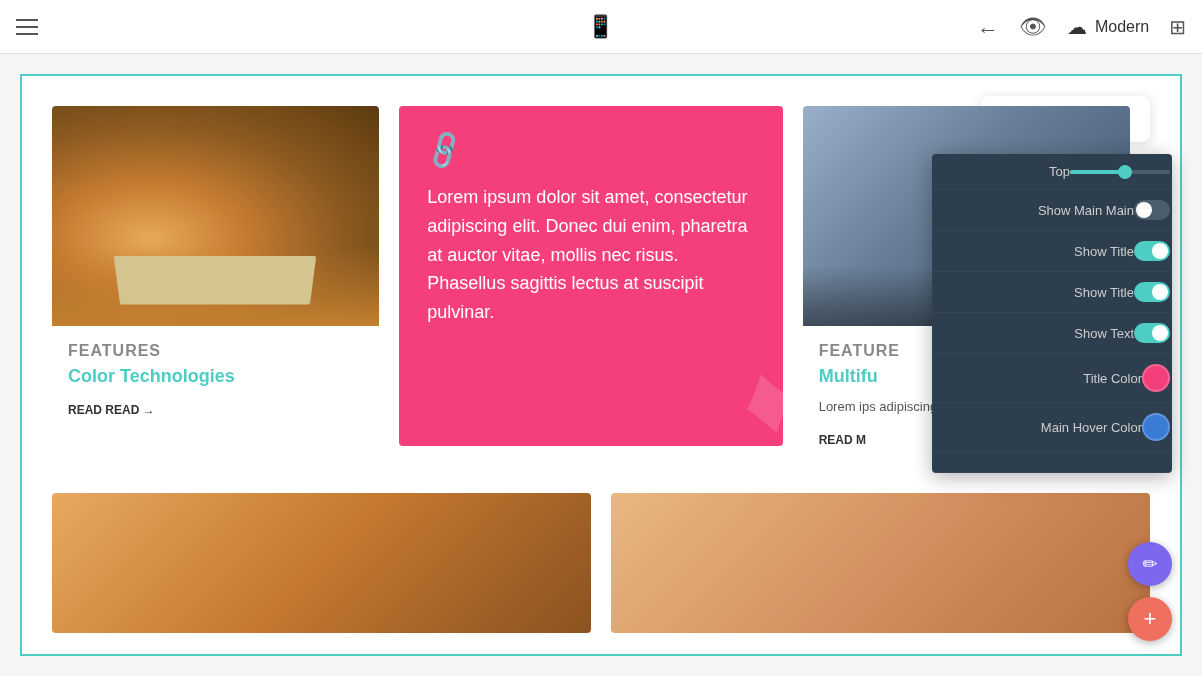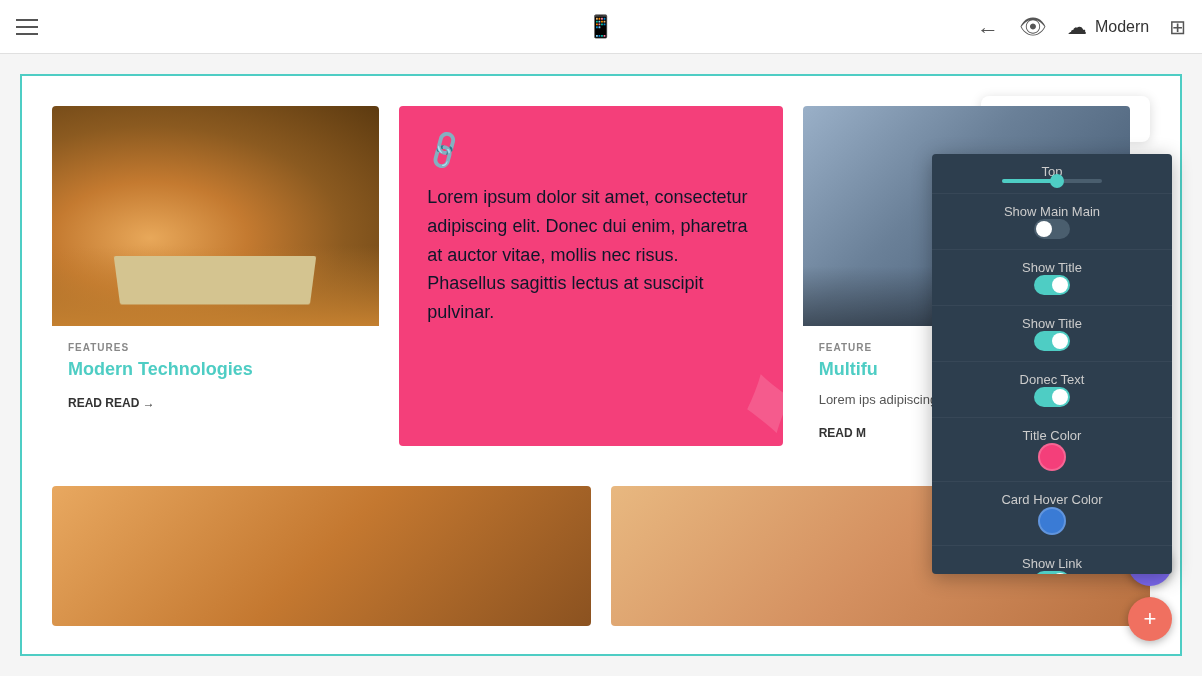--- a/index.html
+++ b/index.html
@@ -46,34 +46,34 @@
     .card {
       flex: 1; background: #fff; border-radius: 4px; overflow: hidden;
       margin-right: 20px;
     }
     .card-img-2 {
       width: 100%; height: 220px;
       background: linear-gradient(135deg, #d4a85a 0%, #9a7230 50%, #6b5025 100%);
       position: relative; overflow: hidden;
     }
     .card-body { padding: 16px; }
-    .card-category { font-size: 10px; font-weight: 700; color: #888; letter-spacing: 1px; text-transform: uppercase; }
+    .card-category { font-size: 16px; font-weight: 700; color: #888; letter-spacing: 1px; text-transform: uppercase; }
     .card-title { font-size: 18px; font-weight: 700; color: #4ecdc4; margin: 6px 0 10px; }
     .card-text { font-size: 13px; color: #555; line-height: 1.5; }
     .card-link { font-size: 12px; font-weight: 700; color: #333; margin-top: 16px; display: block; }
 
     
     .card-pink {
       flex: 1; background: #f43f7a; border-radius: 4px; padding: 28px;
       margin-right: 20px; position: relative; overflow: hidden; min-height: 340px;
     }
     .card-pink .link-icon {
       font-size: 28px; color: #fff; transform: rotate(-30deg); display: inline-block; margin-bottom: 16px;
     }
-    .card-pink-text { font-size: 18px; color: #0f172a; line-height: 1.6; font-weight: 400; }
+    .card-pink-text { font-size: 18px; color: #ffffff; line-height: 1.6; font-weight: 400; }
     .card-pink-watermark {
       position: absolute; bottom: -10px; right: -10px;
       font-size: 100px; color: rgba(255,255,255,0.15); transform: rotate(-15deg);
       pointer-events: none;
     }
 
     
     .card-3 { flex: 1; }
 
     
@@ -96,22 +96,22 @@
       border-radius: 4px; overflow: hidden;
       box-shadow: 0 4px 20px rgba(0,0,0,0.3);
       z-index: 100;
     }
     .panel-scroll { max-height: 420px; overflow-y: auto; overflow-x: hidden; }
     .panel-scroll::-webkit-scrollbar { width: 6px; }
     .panel-scroll::-webkit-scrollbar-track { background: #2d3e4e; }
     .panel-scroll::-webkit-scrollbar-thumb { background: #4a5e6e; border-radius: 3px; }
 
     .panel-row {
-      display: flex; align-items: center; justify-content: space-between;
-      padding: 10px 26px; border-bottom: 1px solid rgba(255,255,255,0.05); flex-direction: column;
+      display: flex; align-items: center; justify-content: flex-end;
+      padding: 10px 2px; border-bottom: 1px solid rgba(255,255,255,0.05);
     }
     .panel-row-label {
       color: #ccc; font-size: 13px; font-weight: 400;
     }
 
     
     .slider-track {
       width: 100px; height: 4px; background: #4a5e6e; border-radius: 2px; position: relative;
     }
     .slider-fill { height: 100%; background: #4ecdc4; border-radius: 2px; }
@@ -245,21 +245,21 @@
     <div class="cards-row">
 
       <div class="card">
         <div class="laptop-img">
           <div class="laptop-img-inner"></div>
           <div class="person-arms"></div>
           <div class="laptop-screen"></div>
         </div>
         <div class="card-body">
           <div class="card-category">FEATURES</div>
-          <div class="card-title">Modern Technologies</div>
+          <div class="card-title">Color Technologies</div>
           <a class="card-link">READ READ →</a>
         </div>
       </div>
 
       <div class="card-pink">
         <div class="link-icon">🔗</div>
         <div class="card-pink-text">Lorem ipsum dolor sit amet, consectetur adipiscing elit. Donec dui enim, pharetra at auctor vitae, mollis nec risus. Phasellus sagittis lectus at suscipit pulvinar.</div>
         <div class="card-pink-watermark">♦</div>
       </div>
 
@@ -310,43 +310,37 @@
       </div>
 
       <div class="panel-row">
         <span class="panel-row-label">Show Title</span>
         <div class="toggle toggle-on">
           <div class="toggle-thumb"></div>
         </div>
       </div>
 
       <div class="panel-row">
-        <span class="panel-row-label">Donec Text</span>
+        <span class="panel-row-label">Show Text</span>
         <div class="toggle toggle-on">
           <div class="toggle-thumb"></div>
         </div>
       </div>
 
 
       <div class="panel-row">
         <span class="panel-row-label">Title Color</span>
         <div class="color-swatch" style="background:#f43f7a;"></div>
       </div>
 
       <div class="panel-row">
-        <span class="panel-row-label">Card Hover Color</span>
+        <span class="panel-row-label">Main Hover Color</span>
         <div class="color-swatch" style="background:#3a7bd5;"></div>
       </div>
 
-      <div class="panel-row">
-        <span class="panel-row-label">Show Link</span>
-        <div class="toggle toggle-on">
-          <div class="toggle-thumb"></div>
-        </div>
-      </div>
 
       <div class="radio-row">
         
         
       </div>
 
     </div>
   </div>
 
   <button class="fab-edit">

